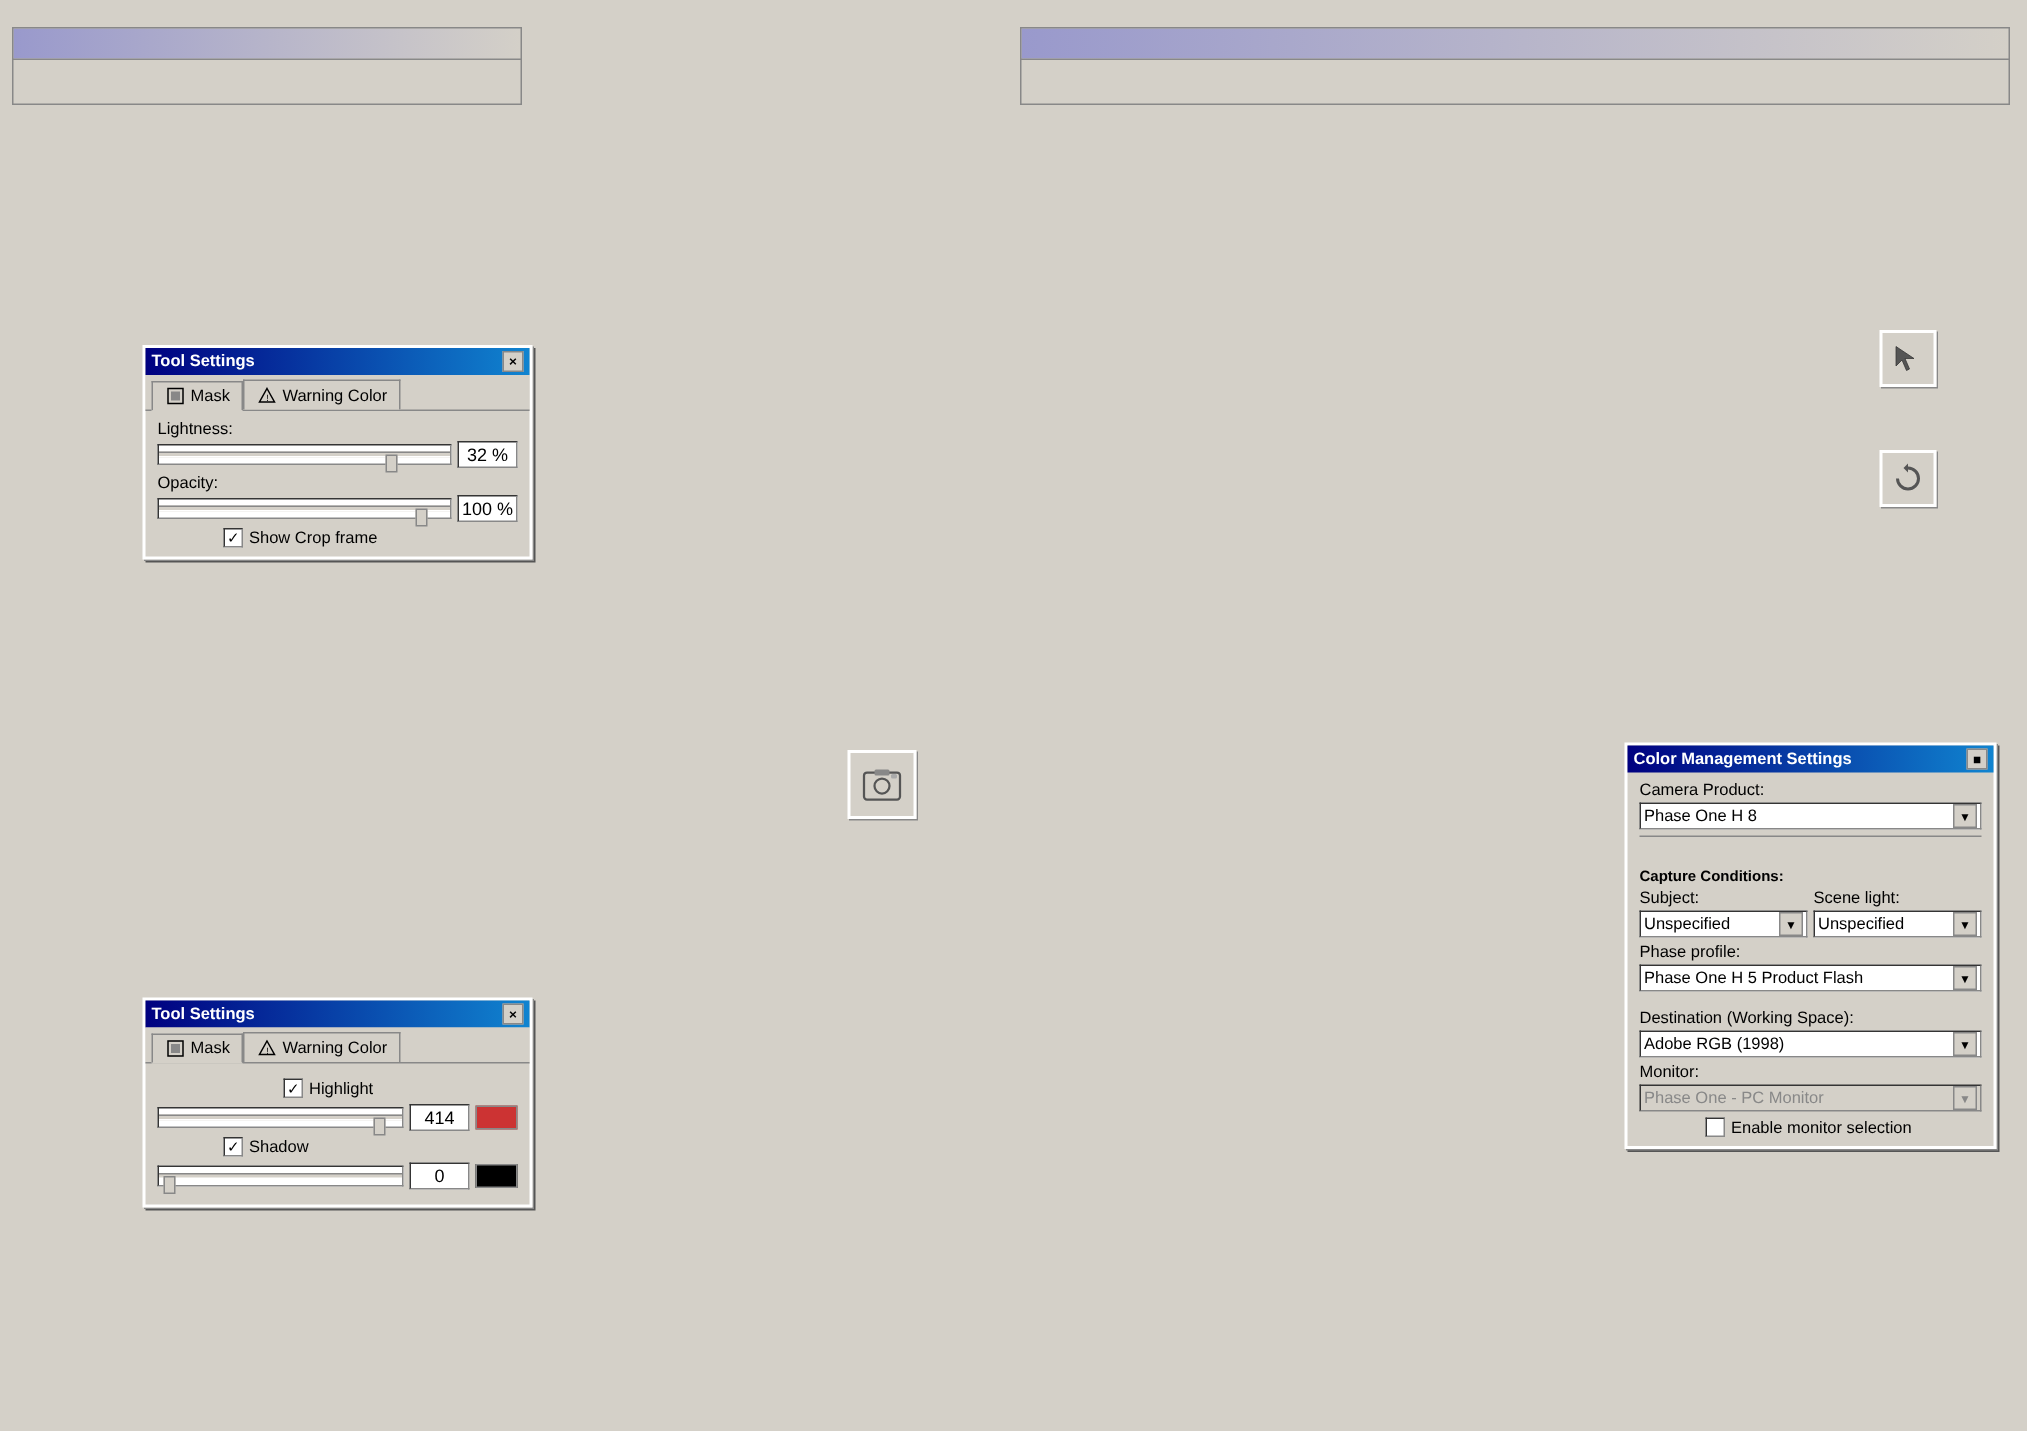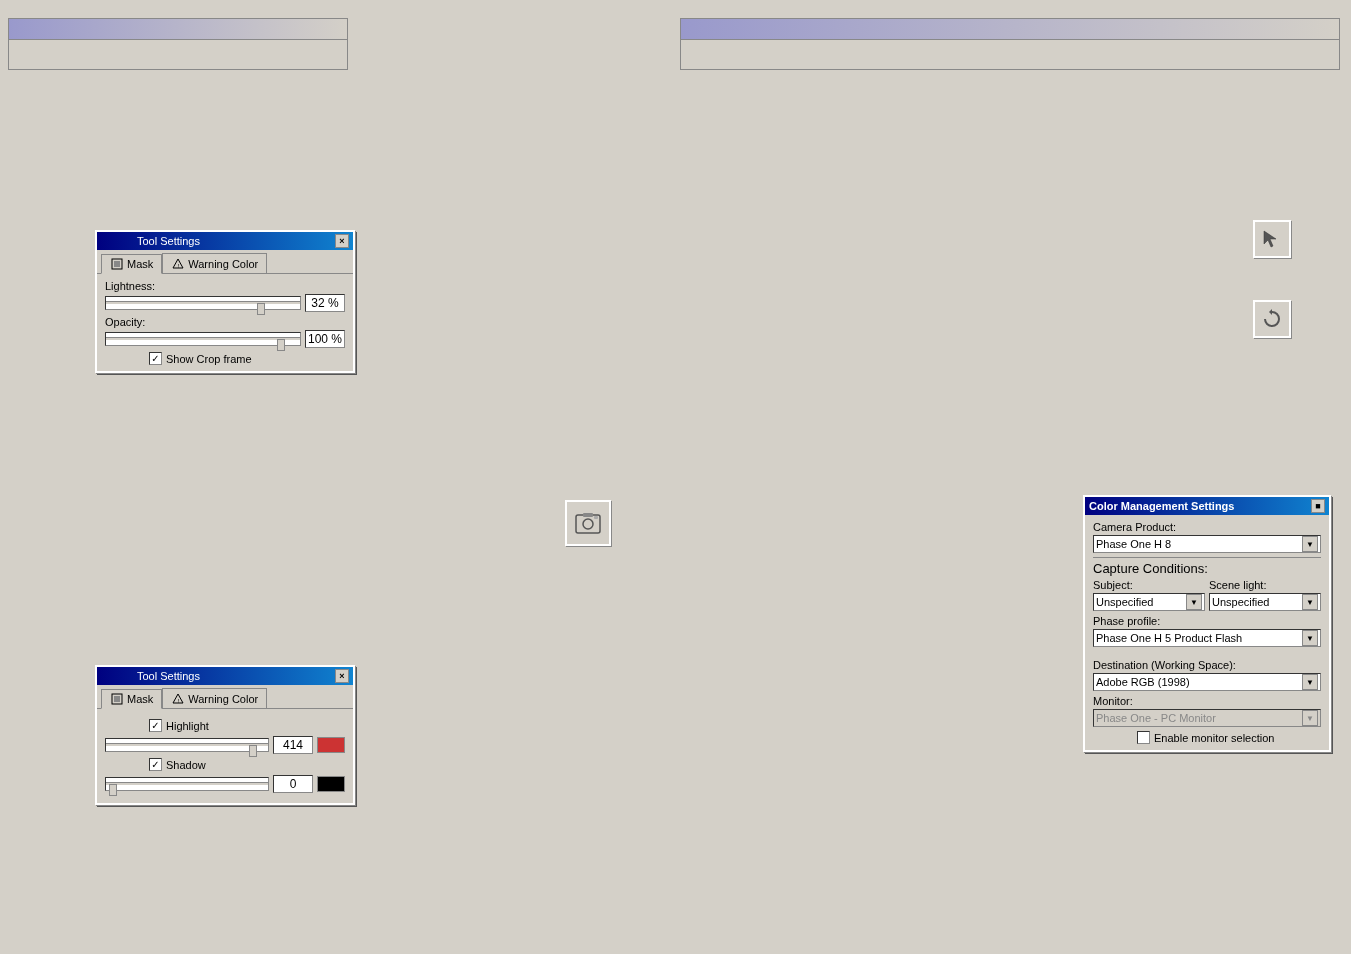--- a/index.html
+++ b/index.html
@@ -73,22 +73,21 @@
       font-weight: bold;
       font-size: 11px;
       padding: 2px 4px;
       display: flex;
       align-items: center;
       justify-content: space-between;
       height: 18px;
     }
     .panel-titlebar-text {
       font-size: 11px;
-      font-weight: normal;
-      margin-left: 36px;
+      font-weight: bold;
     }
     .close-btn {
       width: 14px;
       height: 14px;
       background: #d4d0c8;
       border: 1px solid #888;
       display: flex;
       align-items: center;
       justify-content: center;
       font-size: 9px;
@@ -252,25 +251,25 @@
       padding: 6px 8px;
     }
     .cms-row {
       margin-bottom: 4px;
     }
     .cms-label {
       font-size: 11px;
       margin-bottom: 2px;
     }
     .cms-group-label {
-      font-size: 13px;
-      font-weight: normal;
+      font-size: 10px;
+      font-weight: bold;
       margin-bottom: 3px;
       border-top: 1px solid #888;
-      padding-top: 3px;
+      padding-top: 21px;
       margin-top: 2px;
     }
     .cms-select {
       width: 100%;
       height: 18px;
       background: #fff;
       border: 1px inset #888;
       display: flex;
       align-items: center;
       justify-content: space-between;
@@ -383,21 +382,21 @@
           <polygon points="6,1 11,10 1,10" fill="none" stroke="#000" stroke-width="1"></polygon>
           <text x="5.5" y="9.5" font-size="6" fill="#000">!</text>
         </svg>
       </span>
       <span>Warning Color</span>
     </div>
   </div>
 
   <div class="panel-content">
 
-    <div class="checkbox-row" style="margin-bottom:4px;">
+    <div class="checkbox-row" style="margin-bottom:4px;margin-left:40px;">
       <div class="checkbox checked"></div>
       <span>Highlight</span>
     </div>
     <div class="slider-row">
       <div class="slider-track">
         <div class="slider-track-inner">
           <div class="slider-thumb" style="left:88%; top:1px;"></div>
         </div>
       </div>
       <div class="value-box">414</div>

